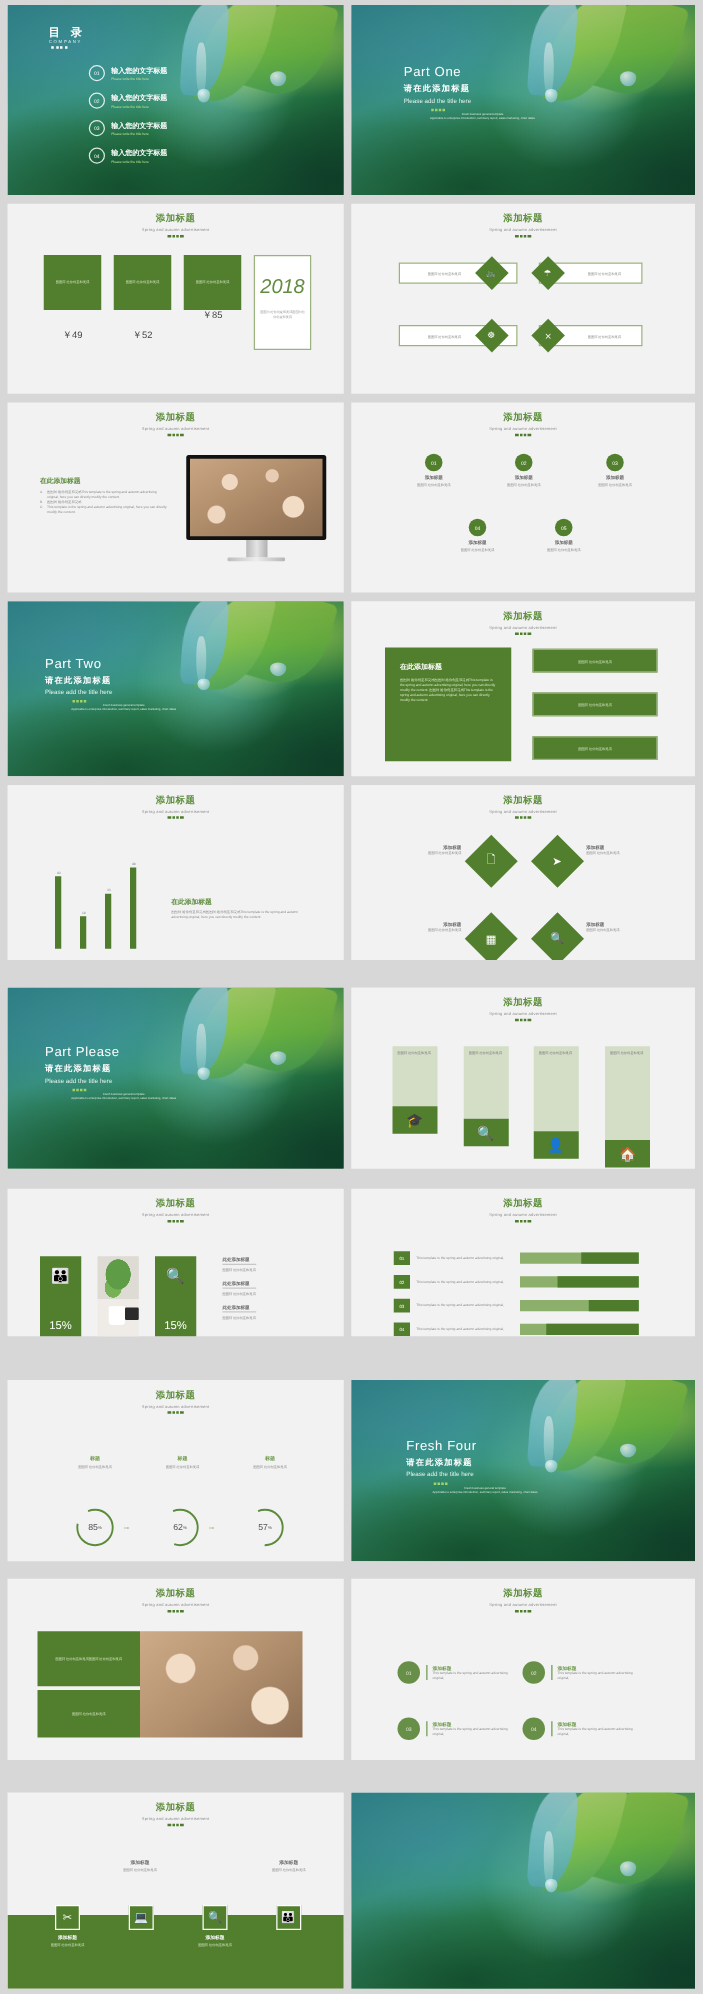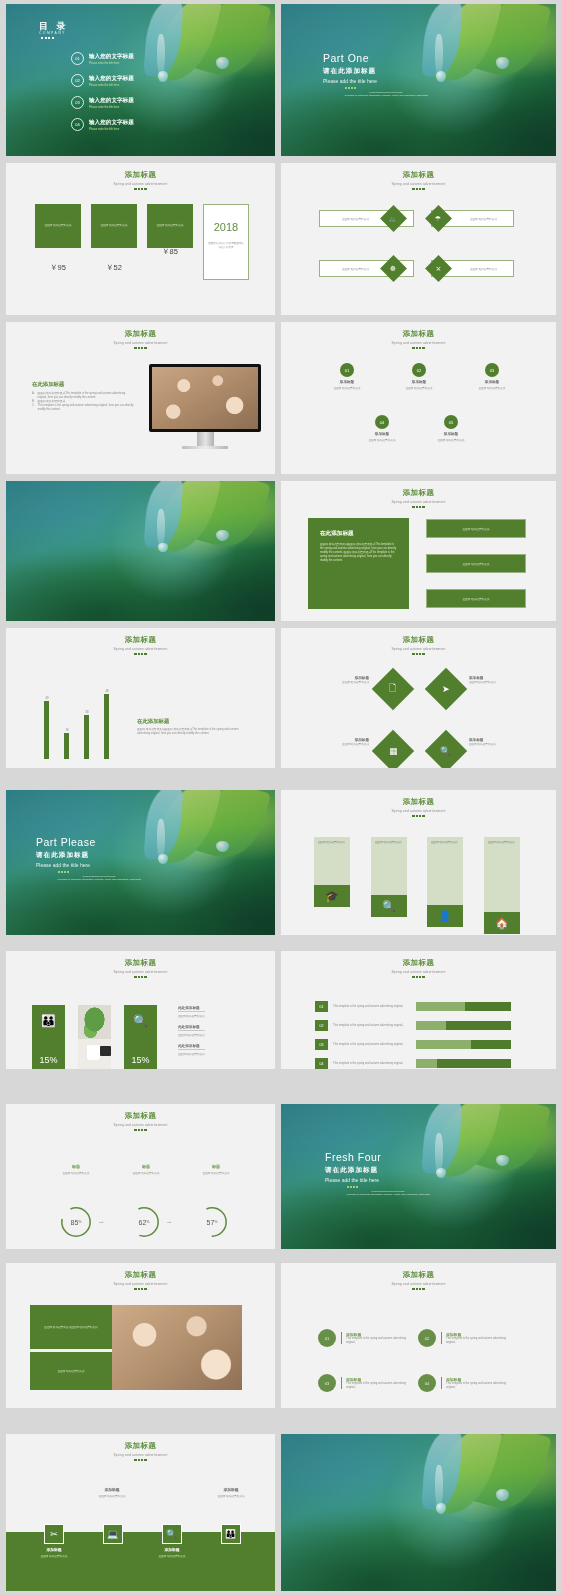--- a/index.html
+++ b/index.html
@@ -83,21 +83,21 @@
   .pc-sub{ color:#e6f3ea; font-size:5px; margin-top:2px; }
   .pc-dots{ display:flex; gap:1.3px; margin:3px 0 2px 22px;}
   .pc-dots i{ width:1.8px;height:1.8px;background:#9fd36a;display:block;}
   .pc-note{ color:#cfe4d6; font-size:2.3px; line-height:1.5; text-align:center; width:110px; margin-left:8px;}
 
   
   .pcard{ position:absolute; width:46px; height:44px; background:#527f2e; }
   .pcap{ position:absolute; width:46px; text-align:center; color:#444; font-size:7.5px; }
   .pyear{ position:absolute; width:46px; height:76px; border:.7px solid #9ab37e; background:#fff;
           display:flex; flex-direction:column; align-items:center; }
-  .pyear .y{ color:#628c42; font-size:11px; margin-top:16px; }
+  .pyear .y{ color:#628c42; font-size:16px; margin-top:16px;font-style:italic; }
   .pyear .t{ color:#9a9a9a; font-size:2.5px; margin-top:9px; text-align:center; width:38px; line-height:1.5;}
 
   
   .dbar{ position:absolute; height:17px; border:.6px solid #9ab37e; background:#fff;
          display:flex; align-items:center; }
   .dia{ position:absolute; width:19px; height:19px; background:#527f2e; transform:rotate(45deg);
         display:flex; align-items:center; justify-content:center; }
   .dia span{ transform:rotate(-45deg); color:#fff; font-size:7px; }
 
   
@@ -270,21 +270,21 @@
     </div>
     <div class="pcard" style="left:29px;top:41px;">
       <div class="ph" style="padding:19px 6px 0;text-align:center;">图图阿  给你创意和灵感</div>
     </div>
     <div class="pcard" style="left:85px;top:41px;">
       <div class="ph" style="padding:19px 6px 0;text-align:center;">图图阿  给你创意和灵感</div>
     </div>
     <div class="pcard" style="left:141px;top:41px;">
       <div class="ph" style="padding:19px 6px 0;text-align:center;">图图阿  给你创意和灵感</div>
     </div>
-    <div class="pcap" style="left:29px;top:100px;">￥95</div>
+    <div class="pcap" style="left:29px;top:100px;">￥49</div>
     <div class="pcap" style="left:85px;top:100px;">￥52</div>
     <div class="pcap" style="left:141px;top:84px;">￥85</div>
     <div class="pyear" style="left:197px;top:41px;">
       <div class="y">2018</div>
       <div class="t">图图阿   给你创意和灵感图图阿给你创意和灵感</div>
     </div>
   </div>
 
   <div class="slide" style="left:281px;top:163px;width:275px;height:152px;">
     <div class="s-head">
@@ -402,20 +402,33 @@
   <div class="slide" style="left:6px;top:481px;width:269px;height:140px;">
     <div class="leaf">
       <div class="blade b1"></div>
         <div class="blade b2"></div>
         <div class="blade b3"></div>
       <div class="tail"></div>
         <div class="drop d1"></div>
         <div class="drop d2"></div>
         <div class="vig"></div>
     </div>
+    <div class="pc-wrap" style="left:30px;top:44px;">
+      <div class="pc-en">Part Two</div>
+      <div class="pc-cn">请在此添加标题</div>
+      <div class="pc-sub">Please add the title here</div>
+      <div class="pc-dots">
+          <i></i>
+          <i></i>
+          <i></i>
+          <i></i>
+        </div>
+      <div class="pc-note" style="white-space:pre-line;">Fresh business general template
+Applicable to enterprise introduction, summary report, sales marketing, chart datas</div>
+    </div>
   </div>
 
   <div class="slide" style="left:281px;top:481px;width:275px;height:140px;">
     <div class="s-head">
       <div class="s-title">添加标题</div>
       <div class="s-sub">Spring and autumn advertisement</div>
       <div class="dots">
           <i></i>
           <i></i>
           <i></i>

